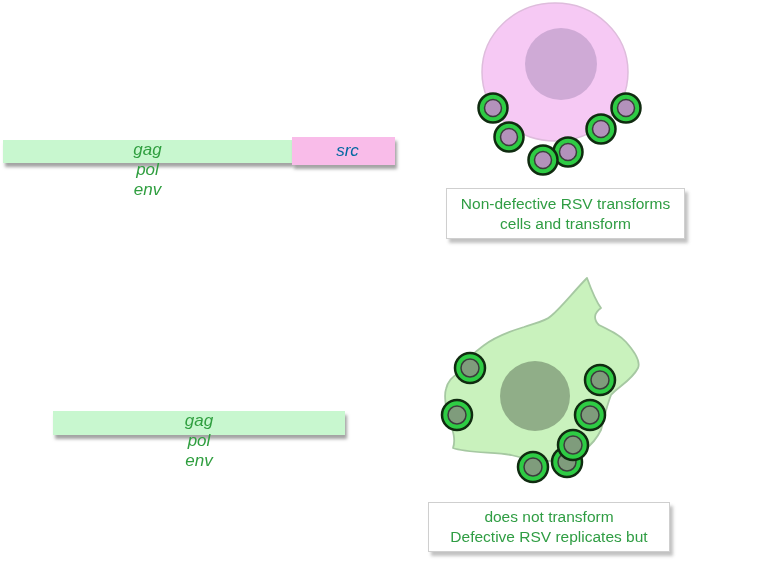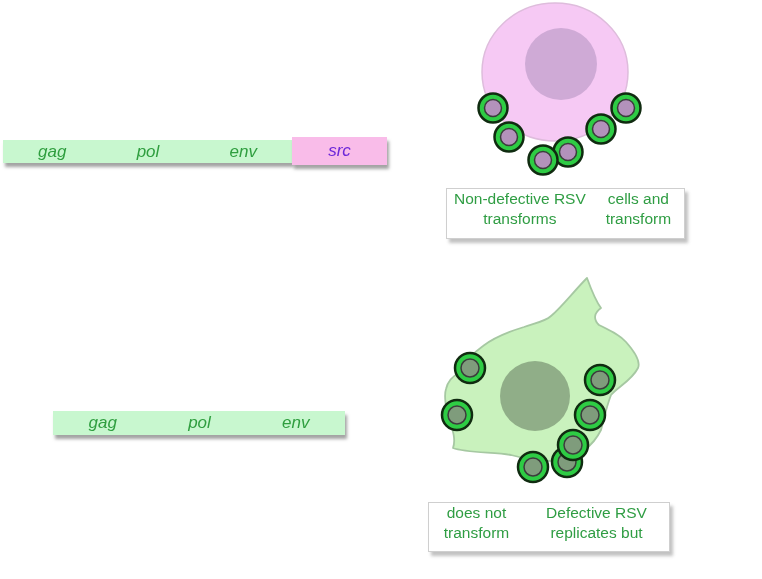--- a/index.html
+++ b/index.html
@@ -16,41 +16,43 @@
     display:flex;
     align-items:center;
     justify-content:space-around;
     font-style:italic;
     font-size:17px;
     box-shadow:2px 4px 3px rgba(90,90,90,0.55);
   }
   .seg-green{
     background:#c8f7cf;
     color:#2f9e3f;
+    flex-direction:column;
   }
   .seg-pink{
     background:#f9bce9;
-    color:#6d28d9;
+    color:#0369a1;
     justify-content:center;
+    padding-left:8px;
   }
   .bar1-green{left:3px;top:140px;width:289px;height:23px;}
   .bar1-pink{left:292px;top:137px;width:95px;height:28px;}
   .bar2-green{left:53px;top:411px;width:292px;height:24px;}
   
   .caption-box{
     position:absolute;
     background:#ffffff;
     border:1px solid #cfcfcf;
     box-shadow:3px 4px 3px rgba(120,120,120,0.45);
     color:#2f9d43;
     font-size:15.5px;
     line-height:20px;
     text-align:center;
     display:flex;
-    flex-direction:row;
+    flex-direction:column;
     justify-content:center;
   }
   .caption1{left:446px;top:188px;width:237px;height:49px;}
   .caption2{left:428px;top:502px;width:240px;height:48px;}
   
   .figure{position:absolute;}
   .fig-top{left:430px;top:0px;}
   .fig-bottom{left:420px;top:262px;}
 </style>
 </head>

